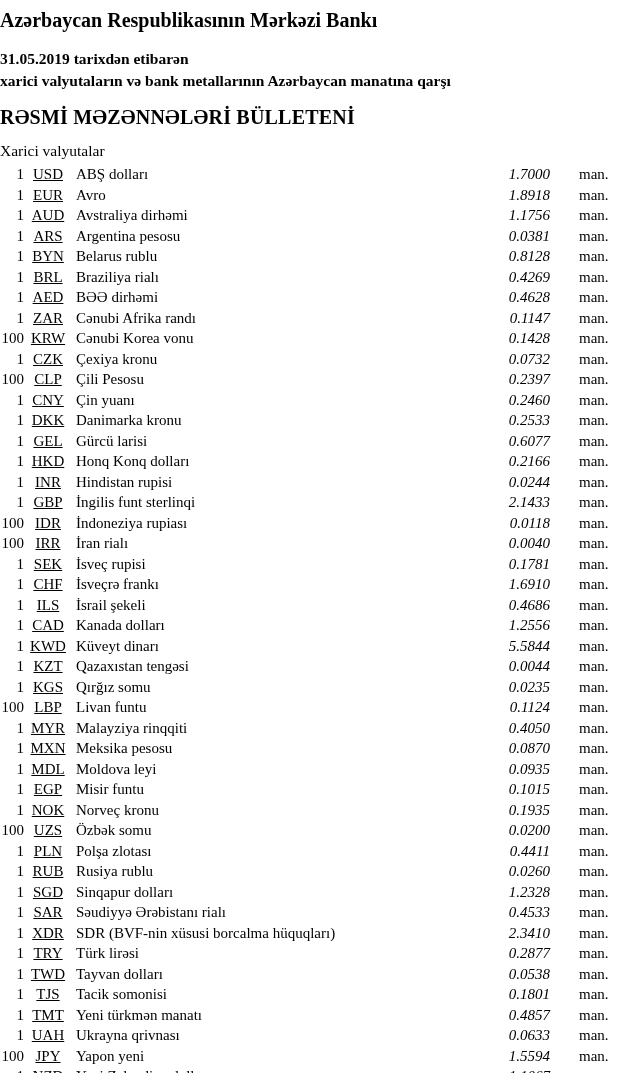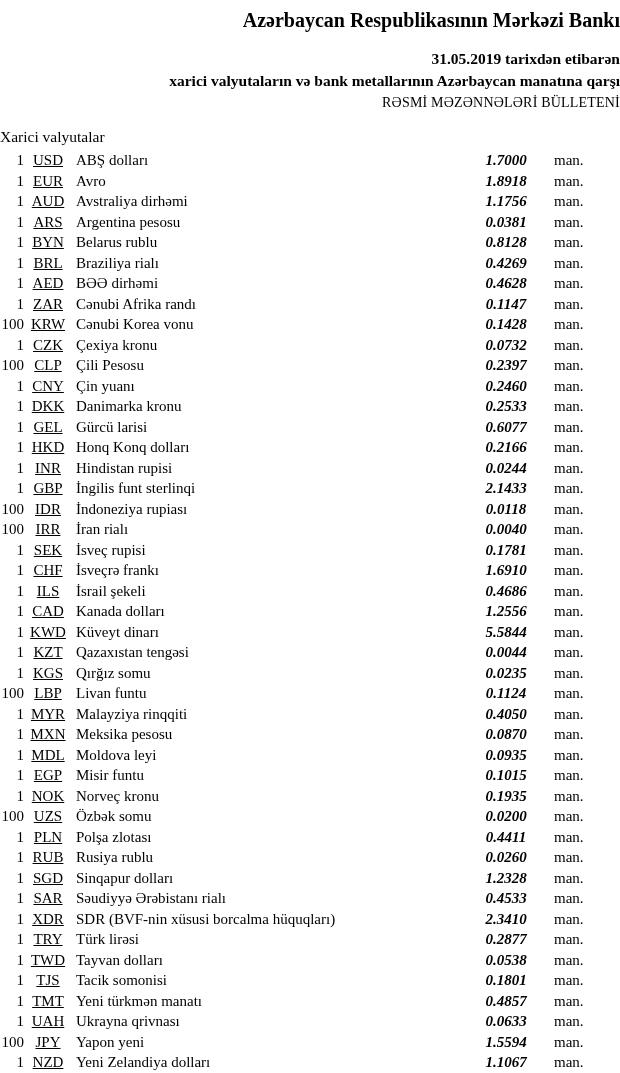--- a/index.html
+++ b/index.html
@@ -4,43 +4,43 @@
 <style>
   html, body { margin: 0; padding: 0; }
   body {
     width: 620px;
     height: 1073px;
     background: #ffffff;
     color: #000000;
     font-family: "Liberation Serif", serif;
     overflow: hidden;
   }
-  .header { text-align: right; }
+  .header { text-align: left; }
   .bank-name {
     padding-top: 8px;
     font-size: 20px;
     font-weight: bold;
     line-height: 24px;
   }
   .date-line {
     margin-top: 18px;
     font-size: 15.5px;
     font-weight: bold;
     line-height: 18px;
   }
   .subject-line {
     margin-top: 4px;
     font-size: 15.5px;
     font-weight: bold;
     line-height: 18px;
   }
   .bulletin-line {
-    margin-top: 4px;
-    font-size: 14px;
-    font-weight: normal;
+    margin-top: 18px;
+    font-size: 20px;
+    font-weight: bold;
     line-height: 18px;
     letter-spacing: 0.2px;
   }
   .section-title {
     margin-top: 16px;
     text-align: left;
     font-size: 15.5px;
     font-weight: normal;
     line-height: 18px;
   }
@@ -50,26 +50,26 @@
     grid-template-columns: 24px 48px 1fr 88px 70px;
     height: 20.5px;
     line-height: 20.5px;
     font-size: 15px;
     align-items: baseline;
   }
   .qty  { text-align: right; white-space: nowrap; }
   .code { text-align: center; white-space: nowrap; text-decoration: underline; }
   .name { padding-left: 4px; white-space: nowrap; overflow: hidden; }
   .rate {
-    text-align: center;
-    font-weight: bold;
+    text-align: right;
+    font-weight: normal;
     font-style: italic;
     white-space: nowrap;
   }
-  .unit { padding-left: 4px; white-space: nowrap; }
+  .unit { padding-left: 29px; white-space: nowrap; }
 </style>
 </head>
 <body>
 
 <div class="page">
 
   <div class="header">
     <div class="bank-name">Azərbaycan Respublikasının Mərkəzi Bankı</div>
     <div class="date-line">31.05.2019 tarixdən etibarən</div>
     <div class="subject-line">xarici valyutaların və bank metallarının Azərbaycan manatına qarşı</div>

